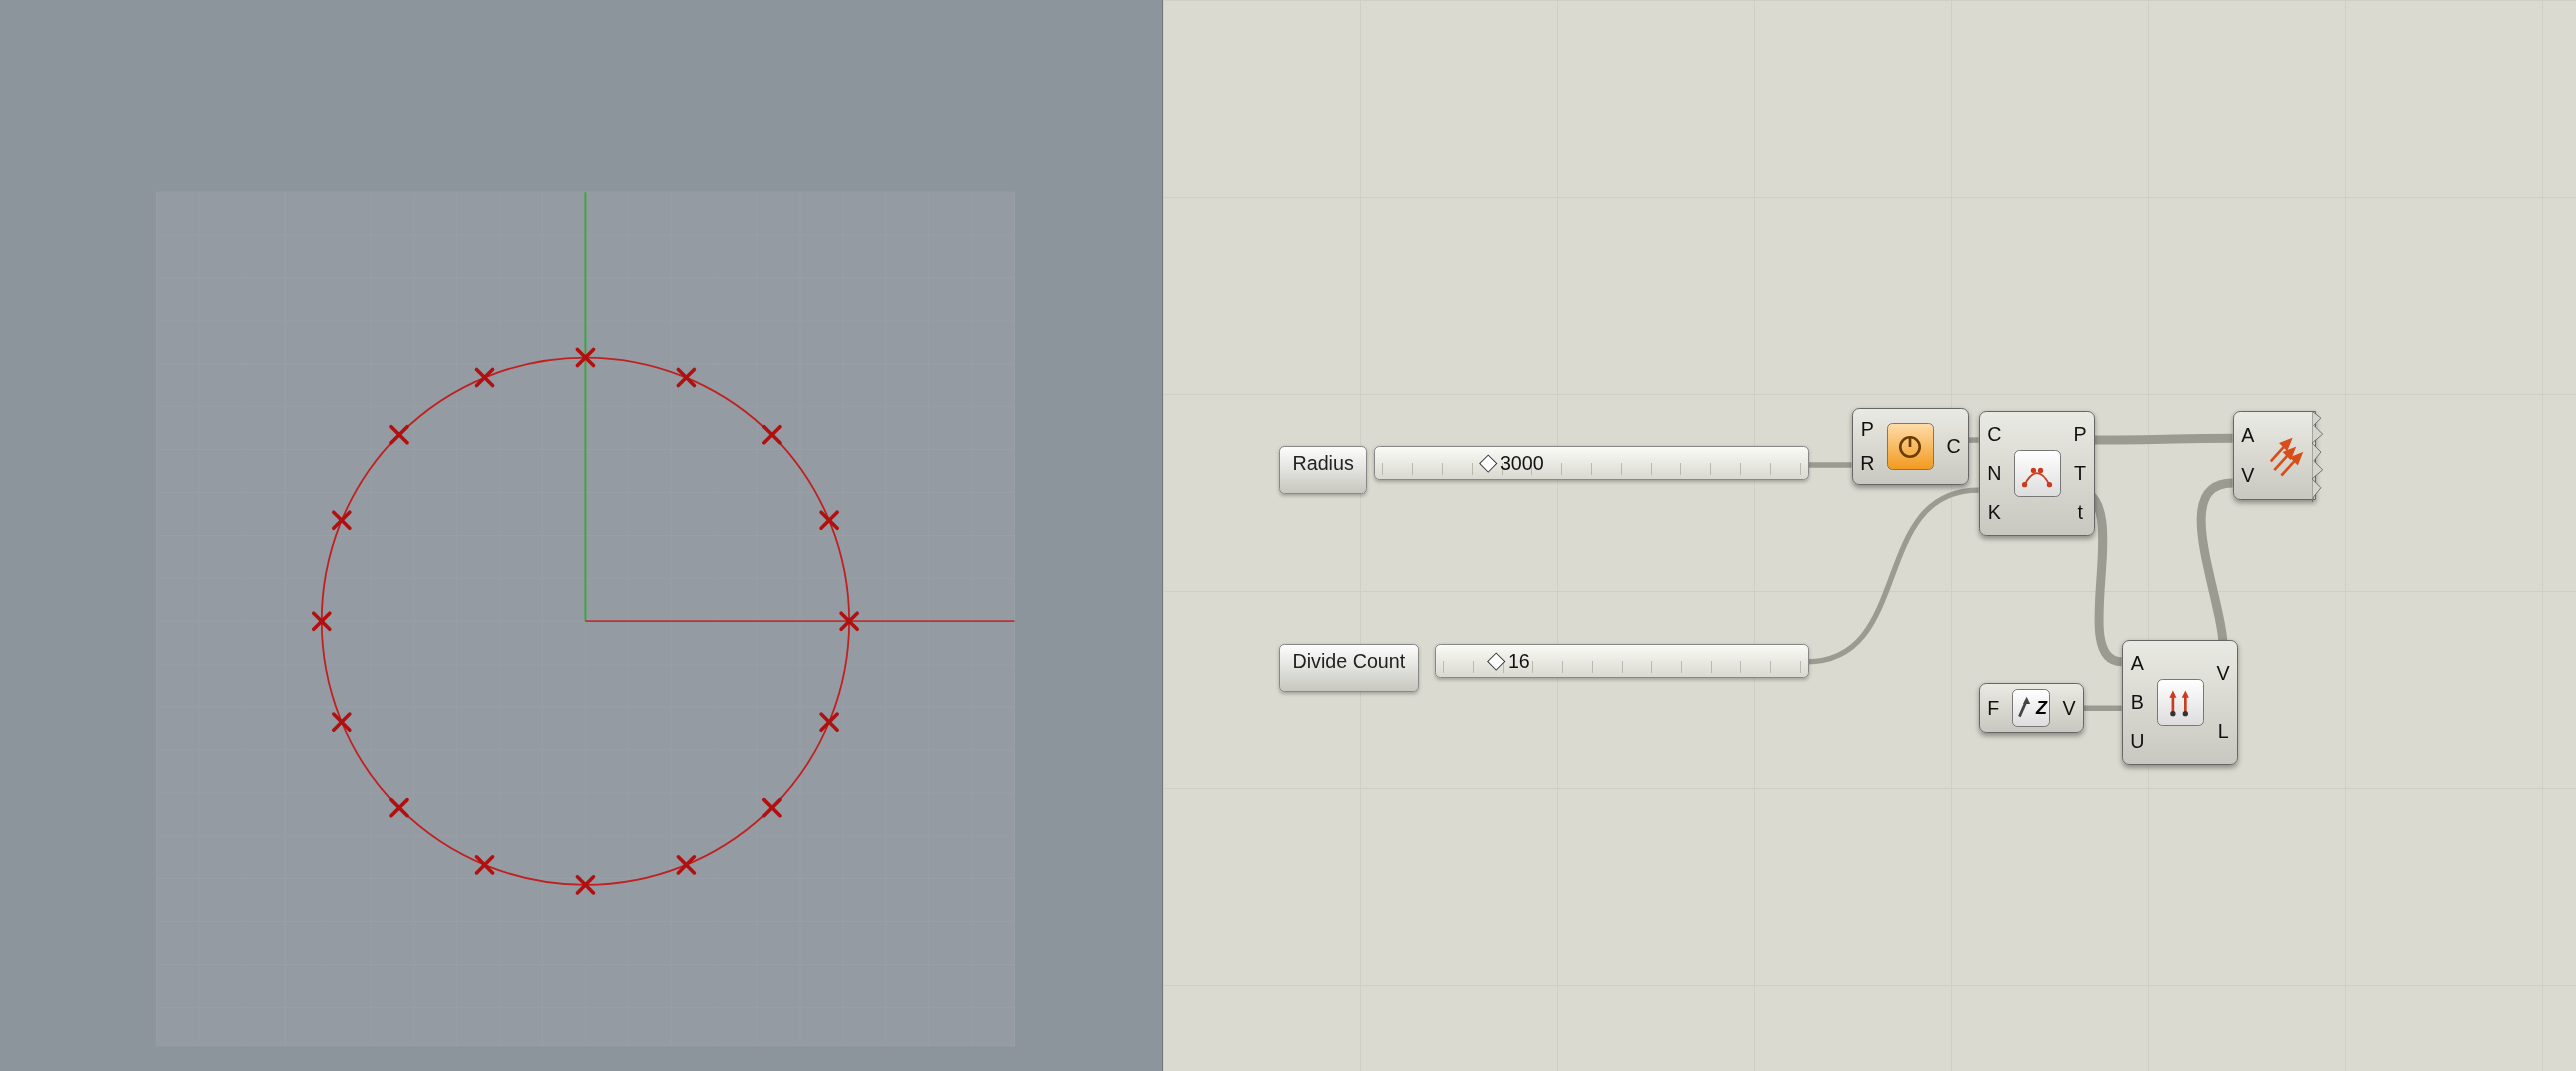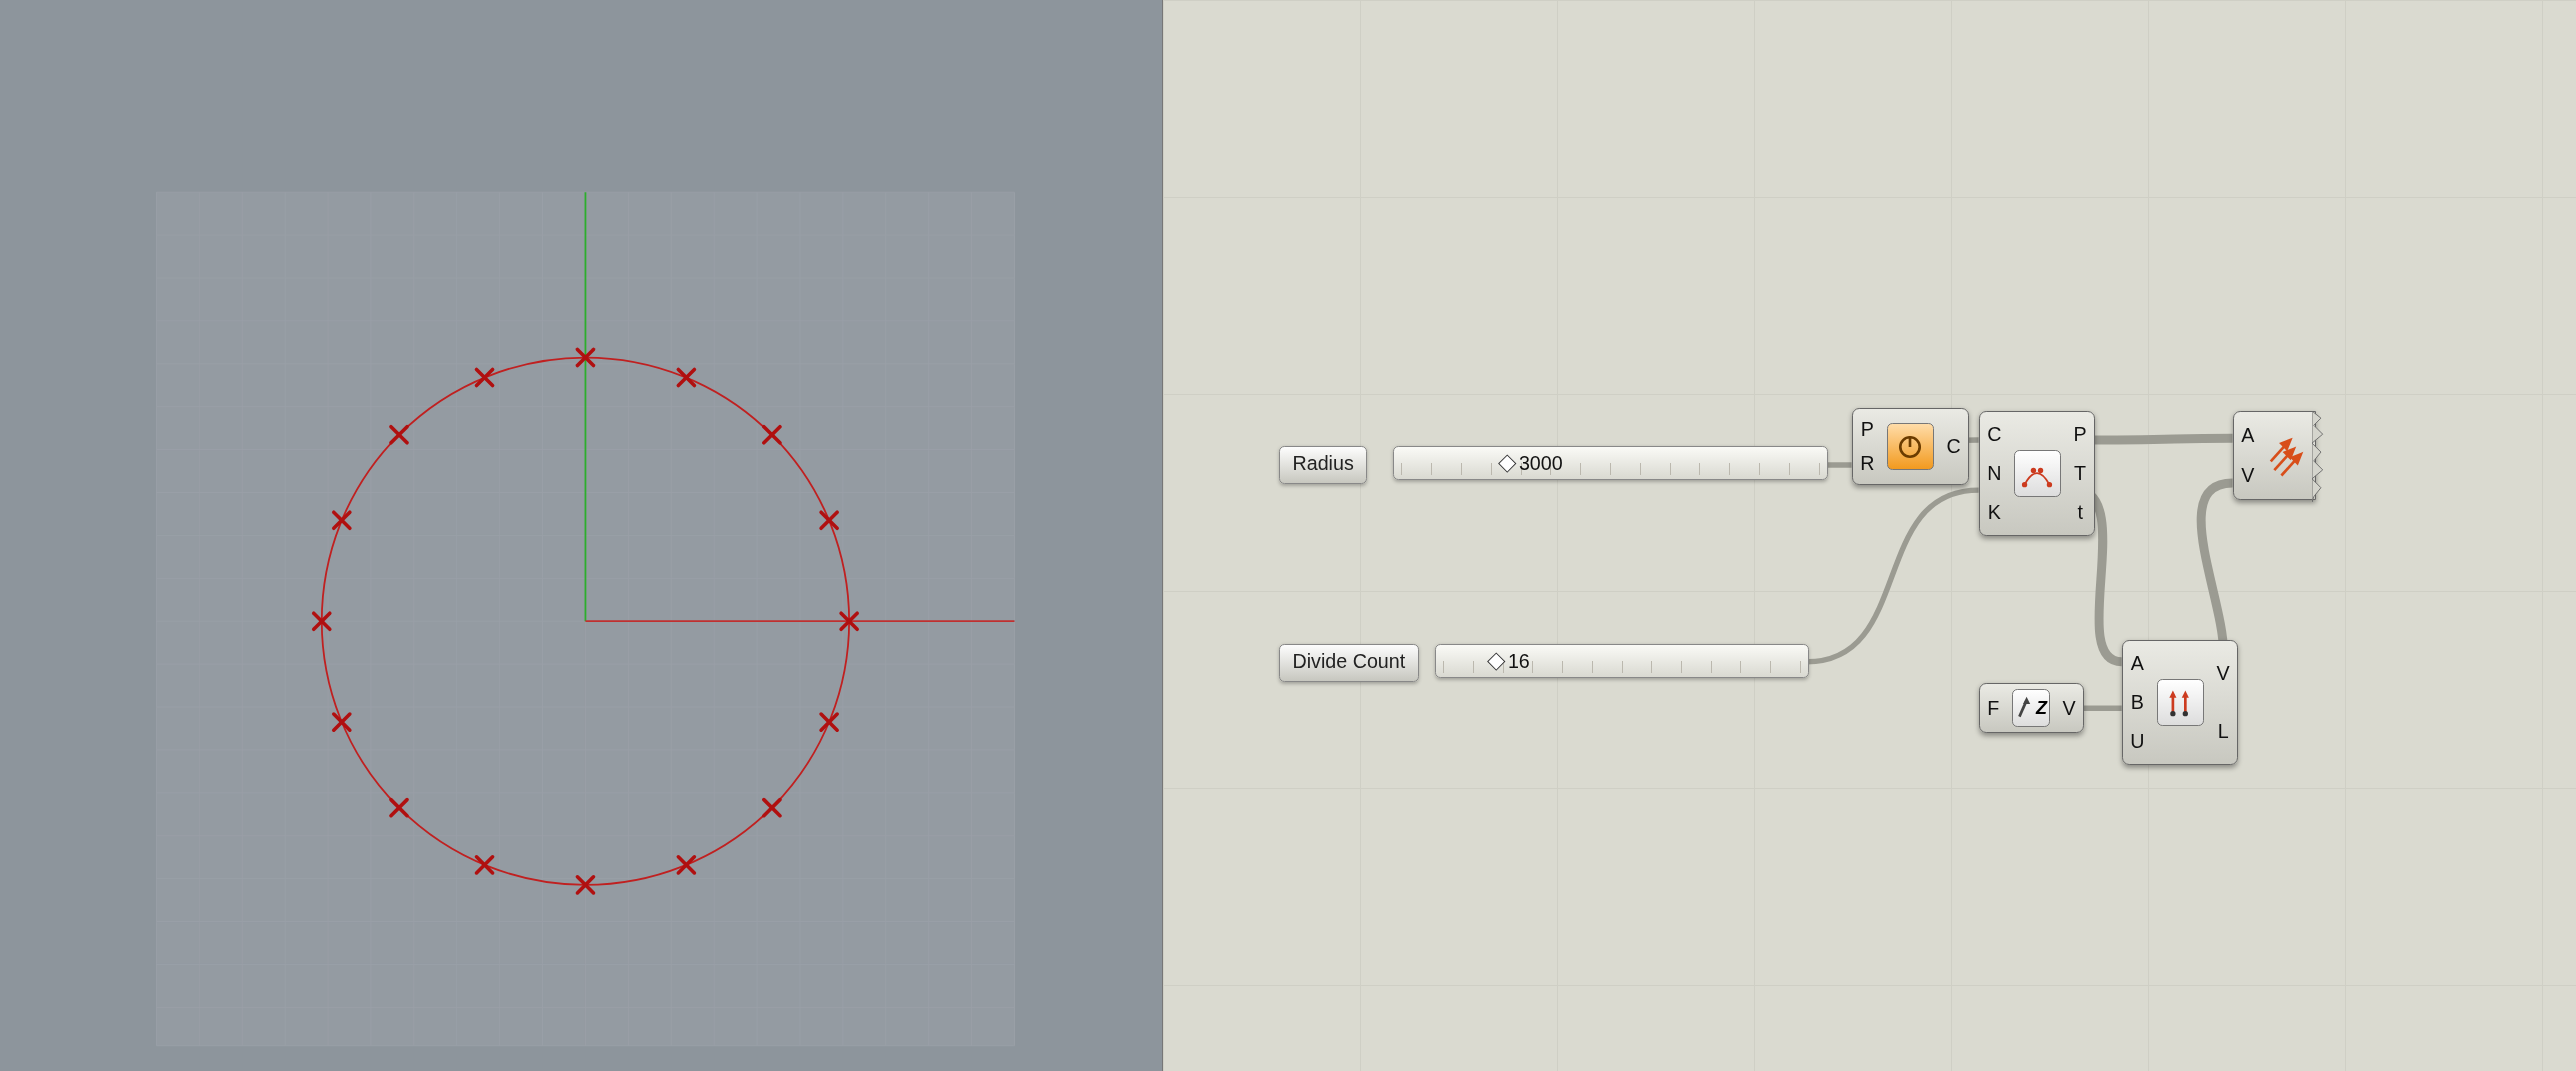--- a/index.html
+++ b/index.html
@@ -29,21 +29,21 @@
 
   
   .slider-label {
     position:absolute;
     background: linear-gradient(#fdfdfd,#c7c7bf);
     border:0.9px solid #888;
     border-radius:5.4px;
     padding:3.6px 12.5px;
     color:#222;
     font-size:19.7px;
-    height:38px;
+    height:48px;
     line-height:25px;
     box-shadow: 0 1.8px 3.6px rgba(0,0,0,.25);
   }
 
   
   .slider-track {
     position:absolute;
     height:34px;
     border:0.9px solid #888;
     border-radius:5.4px;
@@ -264,21 +264,21 @@
       <path d="M 1020 548 C 1090 548 1010 740 1072 740" stroke-width="10"></path>
 
       <path d="M 985 792 C 1030 792 1030 792 1072 792" stroke-width="6"></path>
 
       <path d="M 1160 762 C 1240 762 1100 540 1196 540" stroke-width="10"></path>
     </svg>
 
     <div class="slider-label" style="left:116px; top:446px;">
       <span>Radius</span>
     </div>
-    <div class="slider-track" style="left:211px; top:446px; width:435px;margin-left:19px;">
+    <div class="slider-track" style="left:211px; top:446px; width:435px;">
       <div class="tickmarks">
           <span></span>
           <span></span>
           <span></span>
           <span></span>
           <span></span>
           <span></span>
           <span></span>
           <span></span>
           <span></span>

